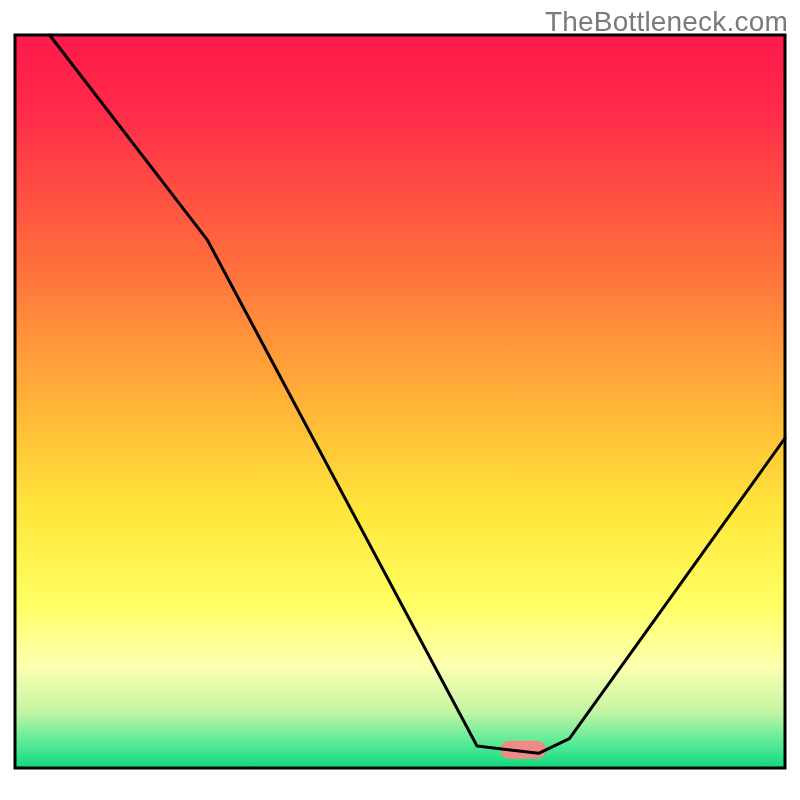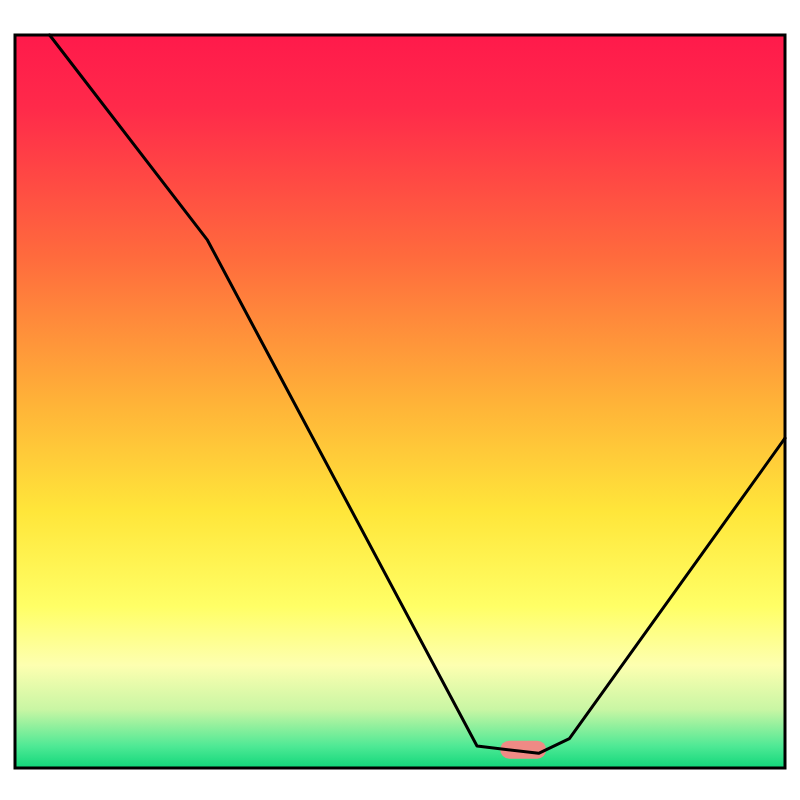--- a/index.html
+++ b/index.html
@@ -47,20 +47,21 @@
     stroke-linecap: round;
   }
   .marker {
     stroke: none;
   }
 </style>
 </head>
 <body>
 <div class="wrap">
 
+  <div class="watermark">TheBottleneck.com</div>
 
   <svg class="chart" viewBox="0 0 800 800">
     <defs>
       <linearGradient id="bgGrad" x1="0" y1="0" x2="0" y2="1">
           <stop offset="0%" stop-color="#ff1a4b"></stop>
           <stop offset="10%" stop-color="#ff2a4a"></stop>
           <stop offset="30%" stop-color="#ff6a3d"></stop>
           <stop offset="50%" stop-color="#ffb238"></stop>
           <stop offset="65%" stop-color="#ffe63a"></stop>
           <stop offset="78%" stop-color="#ffff66"></stop>

